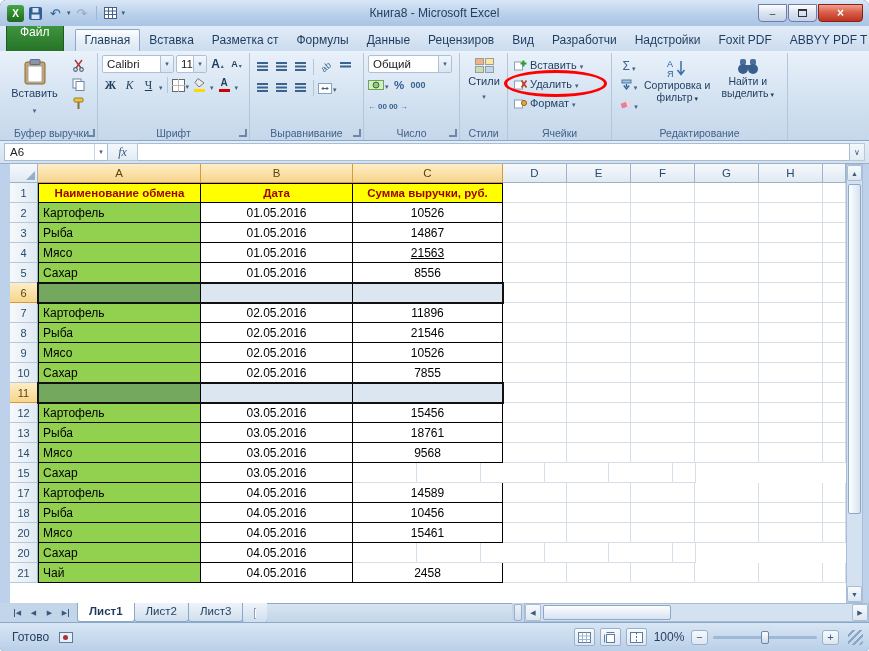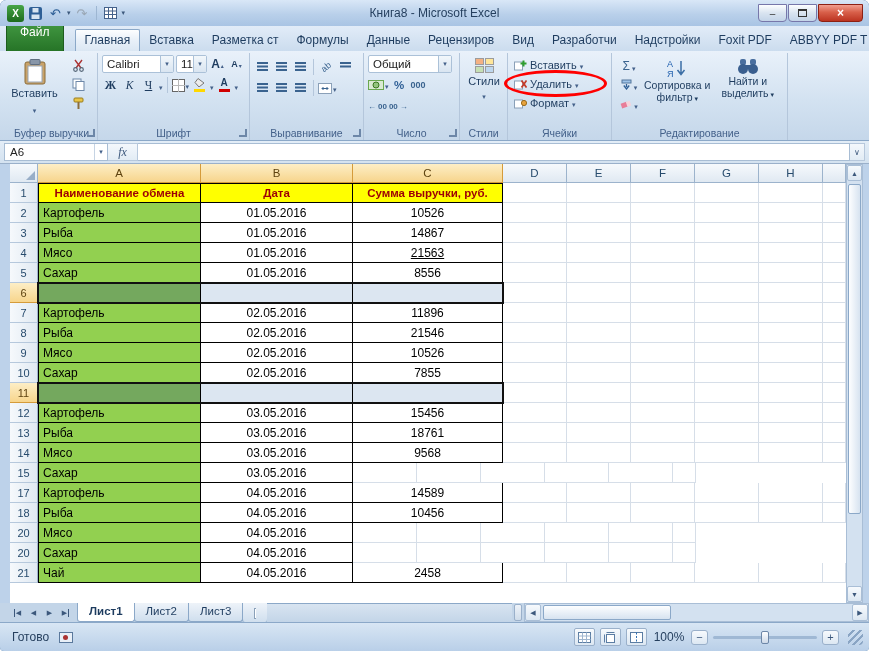--- a/index.html
+++ b/index.html
@@ -689,20 +689,21 @@
             <div class="cell plain" style="width: 64px;"></div>
             <div class="cell plain" style="width: 64px;"></div>
             <div class="cell plain" style="width: 64px;"></div>
             <div class="cell plain" style="width: 64px;"></div>
             <div class="cell plain" style="width: 23px;"></div>
           </div>
           <div class="grow">
             <div class="rowh">20</div>
             <div class="cell green ca" style="width: 163px;">Мясо</div>
             <div class="cell wcell" style="width: 152px;">04.05.2016</div>
+            <div class="cell wcell" style="width: 150px;">15461</div>
             <div class="cell plain" style="width: 64px;"></div>
             <div class="cell plain" style="width: 64px;"></div>
             <div class="cell plain" style="width: 64px;"></div>
             <div class="cell plain" style="width: 64px;"></div>
             <div class="cell plain" style="width: 64px;"></div>
             <div class="cell plain" style="width: 23px;"></div>
           </div>
           <div class="grow">
             <div class="rowh">20</div>
             <div class="cell green ca" style="width: 163px;">Сахар</div>

